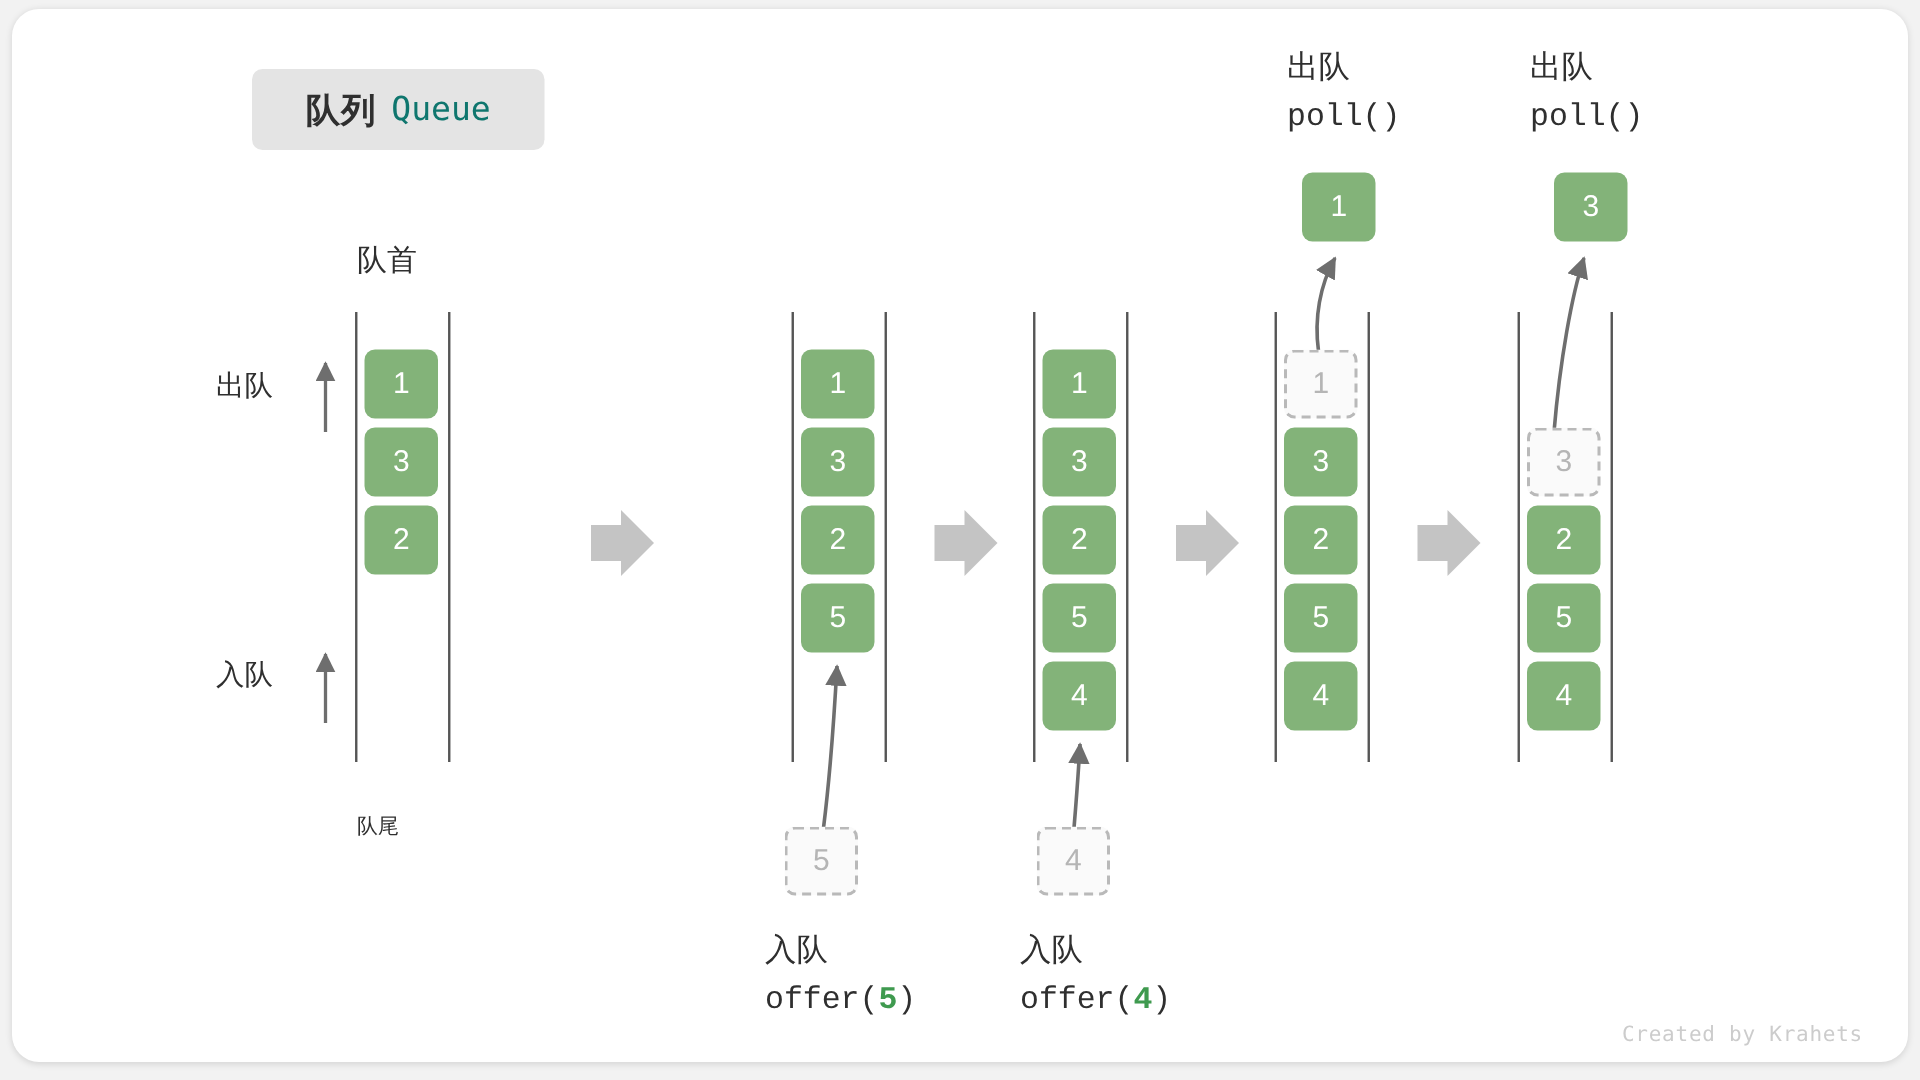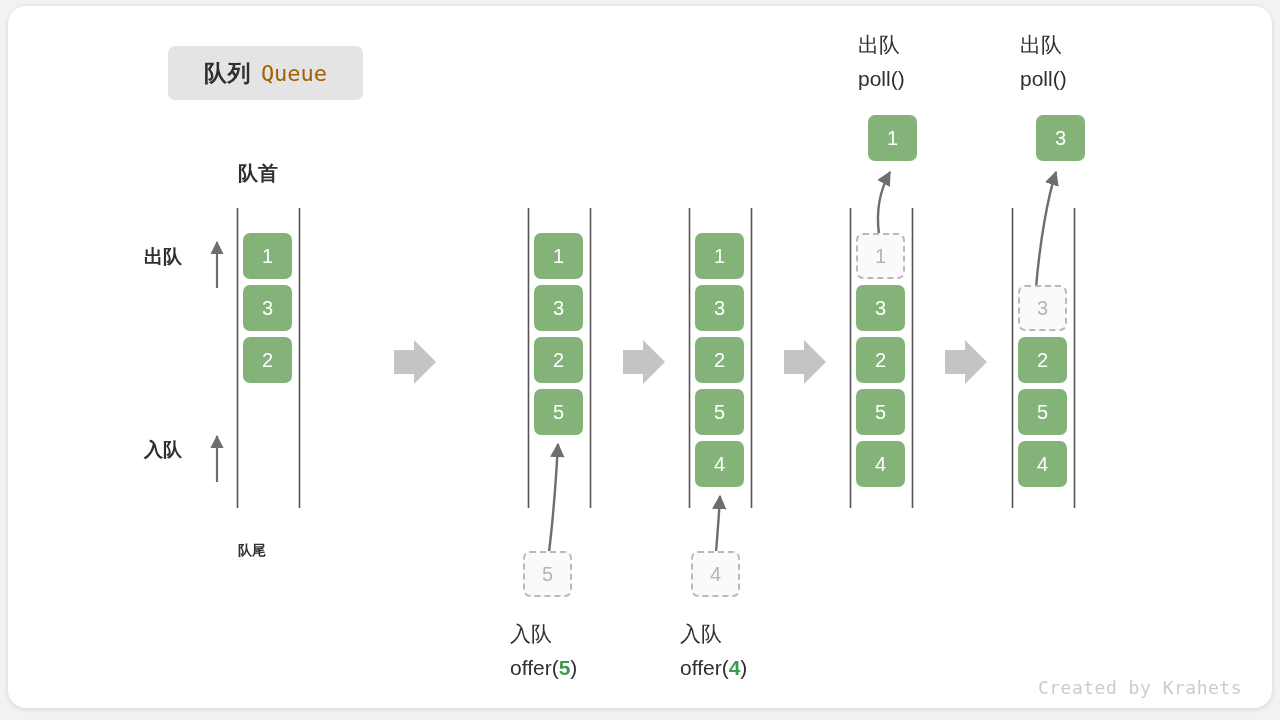--- a/index.html
+++ b/index.html
@@ -33,49 +33,49 @@
     background: #e4e4e4;
     border-radius: 7px;
     display: flex; align-items: center; justify-content: center;
     gap: 10px;
   }
   .title-cn {
     font-size: 23px; font-weight: bold; color: #2f2f2f;
     letter-spacing: 0.5px;
   }
   .title-en {
-    font-size: 22px; color: #a16207;
+    font-size: 22px; color: #0f766e;
     font-family: "DejaVu Sans Mono", "Liberation Mono", monospace;
   }
 
   
   .lbl {
     position: absolute;
     color: #2f2f2f;
     font-size: 19px;
-    font-weight: bold;
+    font-weight: normal;
     white-space: nowrap;
   }
   .caption {
     position: absolute;
     white-space: nowrap;
     text-align: left;
   }
   .caption .cn {
     display: block;
     font-size: 21px;
     color: #2f2f2f;
     line-height: 34px;
   }
   .caption .code {
     display: block;
     font-size: 21px;
     color: #2f2f2f;
     line-height: 34px;
-    font-family: Liberation Sans, sans-serif;
+    font-family: Liberation Mono, monospace;
   }
   .caption .code .num { color: #3f9a4f; font-weight: bold; }
 
   
   .cell {
     position: absolute;
     width: 49px; height: 46px;
     border-radius: 7px;
     background: #83b379;
     color: #ffffff;
@@ -89,21 +89,21 @@
     color: #b5b5b5;
   }
   .cell.float {
     position: absolute;
   }
 
   
   .watermark {
     position: absolute;
     right: 38px; bottom: 22px;
-    font-size: 18px;
+    font-size: 14px;
     color: #cccccc;
     font-family: "DejaVu Sans Mono", "Liberation Mono", monospace;
     letter-spacing: 0.5px;
   }
 </style>
 </head>
 <body>
 
 <div id="canvas">
   <div class="card"></div>

